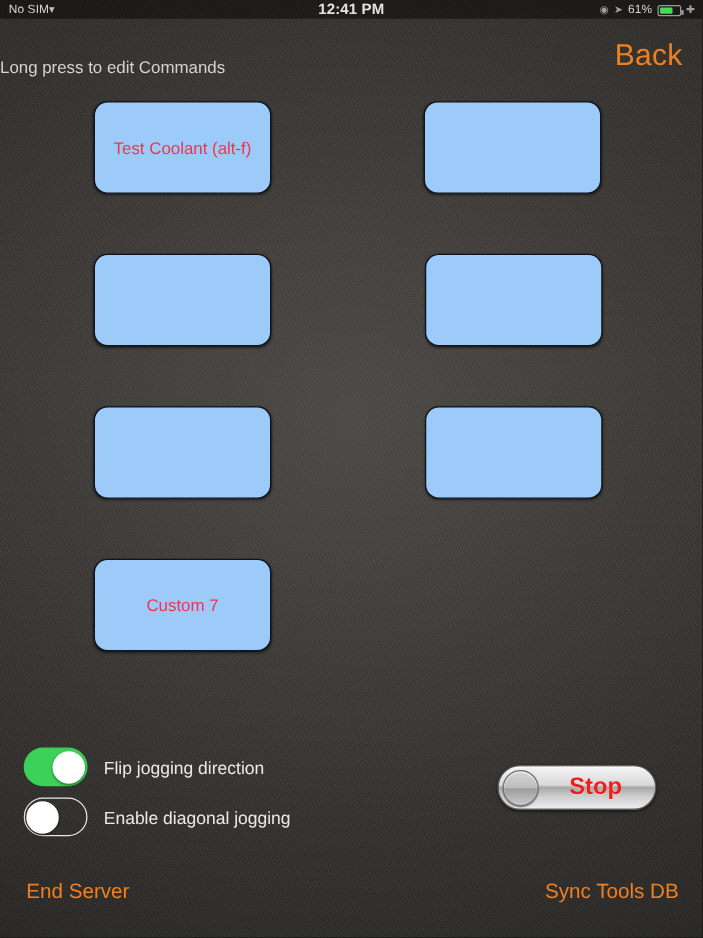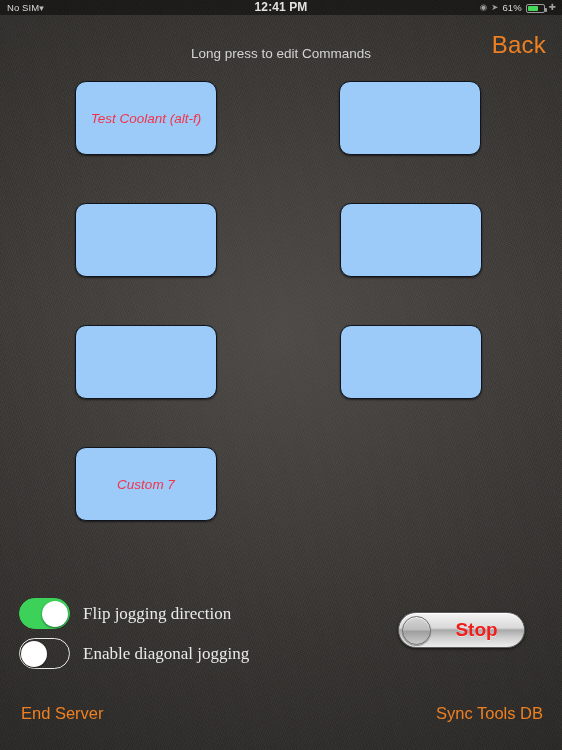--- a/index.html
+++ b/index.html
@@ -98,21 +98,21 @@
     width: 10px;
     background: #45d85a;
     border-radius: 1px;
   }
 
   
   #hint {
     position: absolute;
     left: 0; top: 46px;
     width: 562px;
-    text-align: center;
+    text-align: left;
     color: #d3d3d3;
     font-size: 13.5px;
   }
   #back-button {
     position: absolute;
     right: 16px; top: 31px;
     color: #ef8022;
     font-size: 24px;
     letter-spacing: 0.2px;
     cursor: pointer;
@@ -138,21 +138,21 @@
     box-sizing: border-box;
     display: flex;
     align-items: center;
     justify-content: center;
     color: #f2344a;
     font-size: 13.5px;
     text-align: center;
     cursor: pointer;
     box-shadow: 0 1px 2px rgba(0,0,0,0.55);
   }
-  .cmd-btn.col-left  { left: 75px; font-style: italic; }
+  .cmd-btn.col-left  { left: 75px; }
   .cmd-btn.col-right { left: 340px; }
   .cmd-row.r1 .cmd-btn.col-right { left: 339px; }
   .cmd-row.r2 .cmd-btn.col-left  { left: 75px; }
 
   
   .toggle-row {
     position: absolute;
     display: flex;
     align-items: center;
     gap: 13px;
@@ -184,23 +184,22 @@
     height: 26px;
     border-radius: 50%;
     background: #ffffff;
     box-shadow: 0 1px 2px rgba(0,0,0,0.5);
   }
   .switch.on  .knob { left: 22px; }
   .switch.off .knob { left: 1px; }
 
   .toggle-label {
     color: #eaeaea;
-    font-size: 17px;
+    font-size: 14px;
     white-space: nowrap;
-    font-family: Liberation Serif, serif;
   }
 
   
   #stop-button {
     position: absolute;
     left: 398px; top: 612px;
     width: 127px;
     height: 36px;
     border-radius: 18px;
     background: linear-gradient(180deg, #f4f4f4 0%, #d9d9d9 44%, #a8a8a8 50%, #cfcfcf 72%, #ededed 100%);

